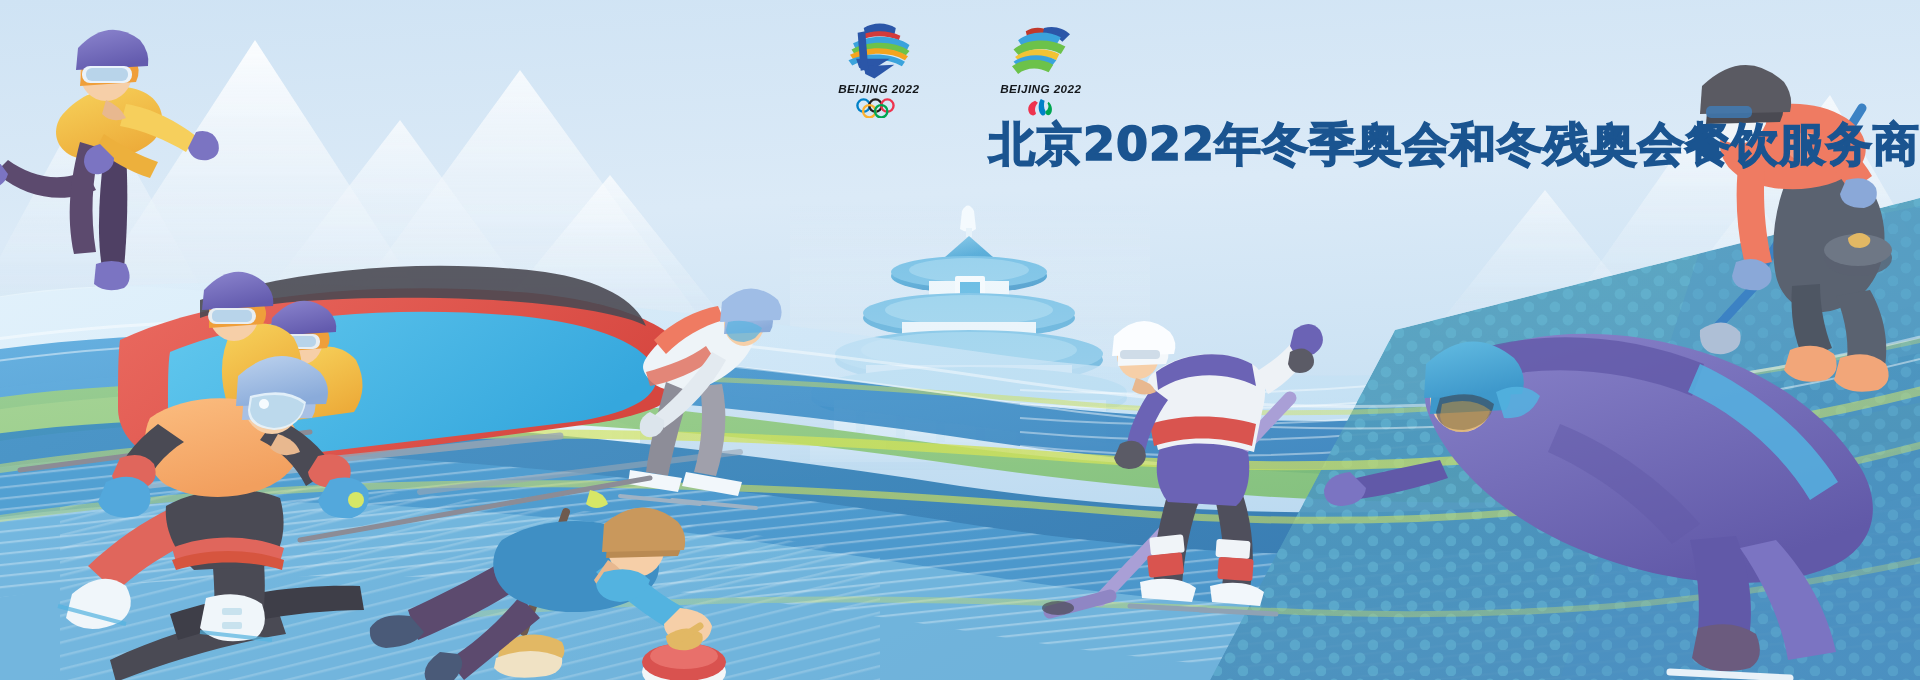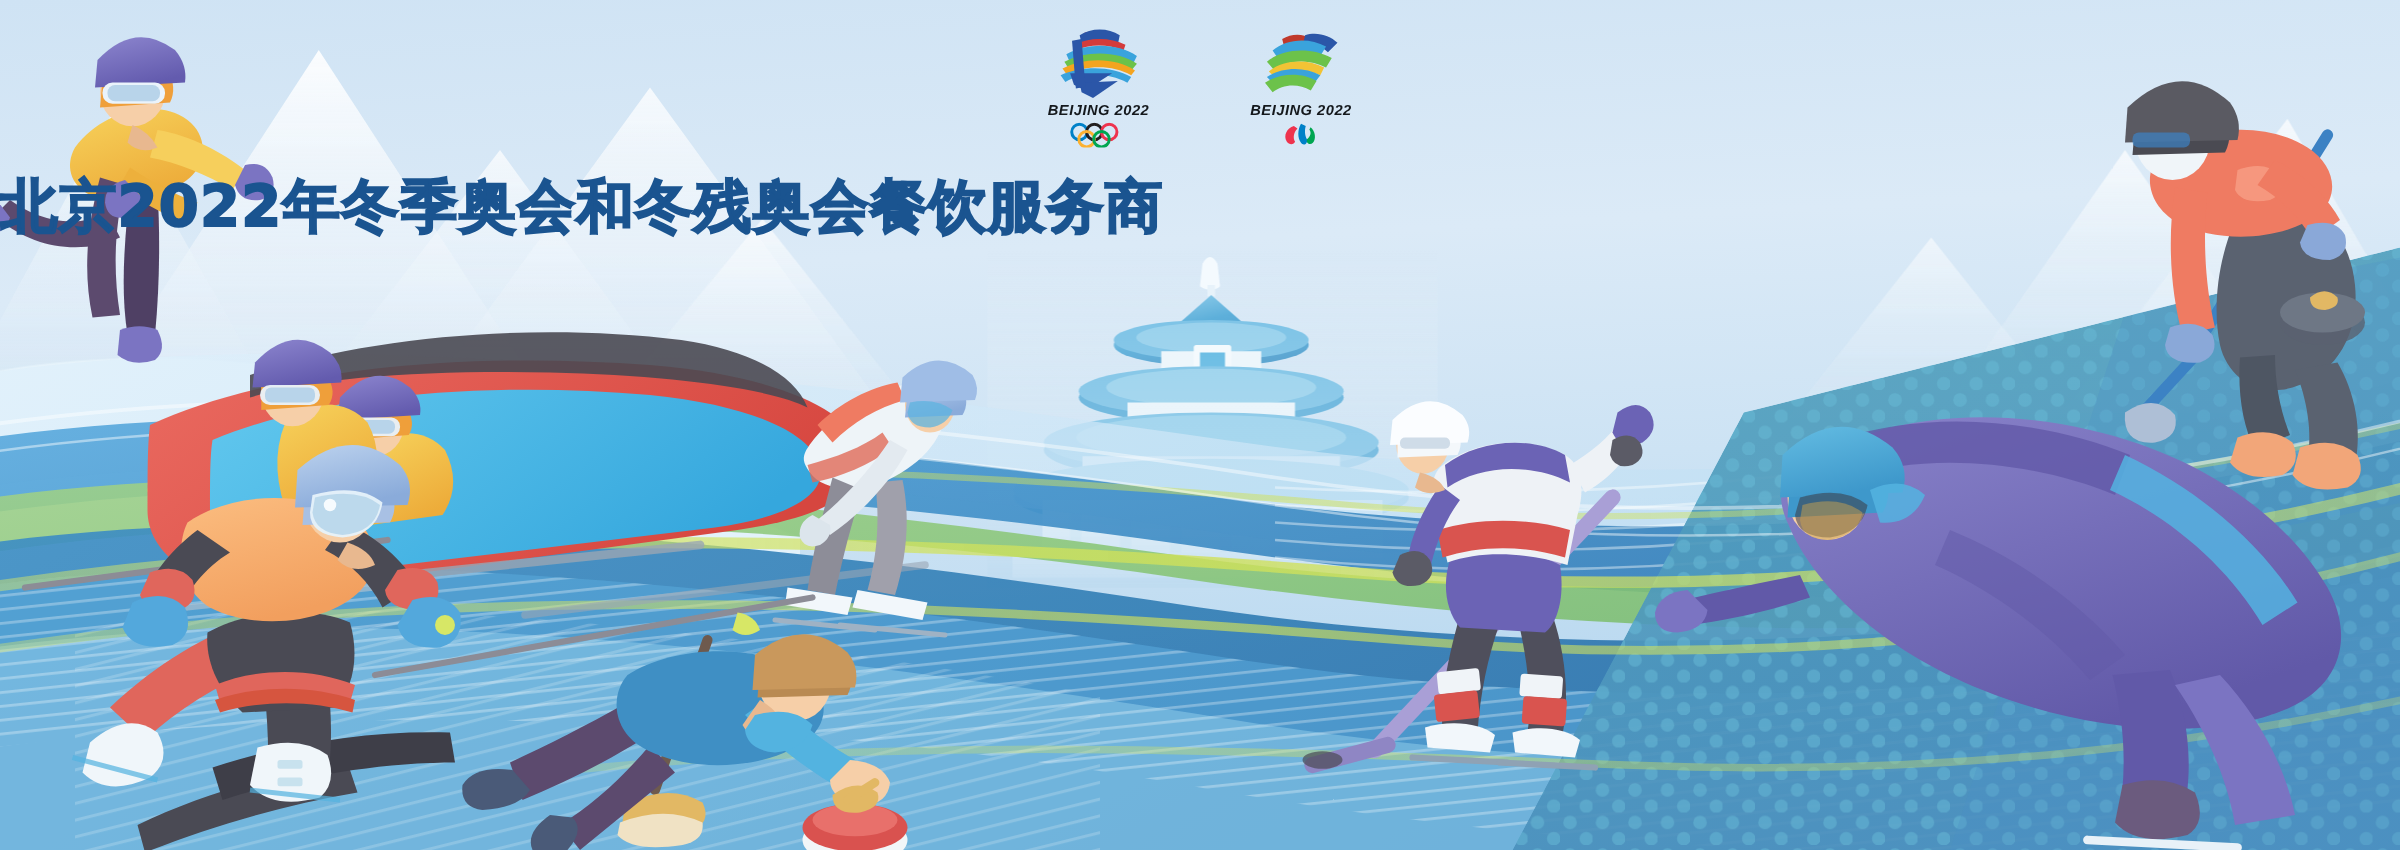--- a/index.html
+++ b/index.html
@@ -33,31 +33,30 @@
     font-size:11.5px; font-weight:bold; font-style:italic;
     letter-spacing:.4px; color:#14181c;
     margin-top:3px; white-space:nowrap;
     transform:scaleX(1.02);
   }
   .emblem .rings{ margin-top:3px; height:20px; }
 
   
   #title{
     position:absolute; top:118px; left:0; right:0;
-    text-align:left;
+    text-align:right;
     z-index:45;
     font-family:"DejaVu Sans","Liberation Sans",sans-serif;
     font-weight:bold;
     font-size:46px;
     letter-spacing:1px;
     color:#1a5490;
     -webkit-text-stroke:1.6px #1a5490;
     line-height:1.15;
     white-space:nowrap;
-    margin-top:21px;
   }
 </style>
 </head>
 <body>
 
 <div id="banner">
 
   <svg class="layer" viewBox="0 0 1920 680" preserveAspectRatio="none" aria-hidden="true">
     <defs>
       <linearGradient id="skyG" x1="0" y1="0" x2="0.15" y2="1">

